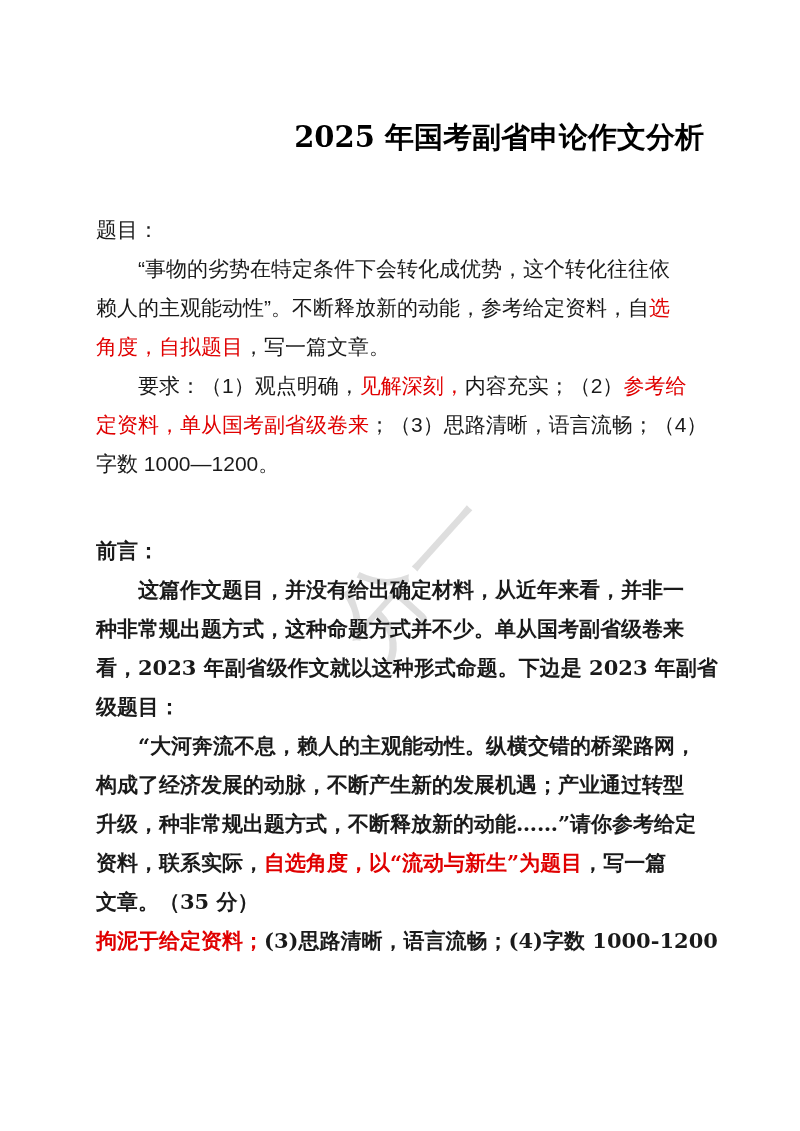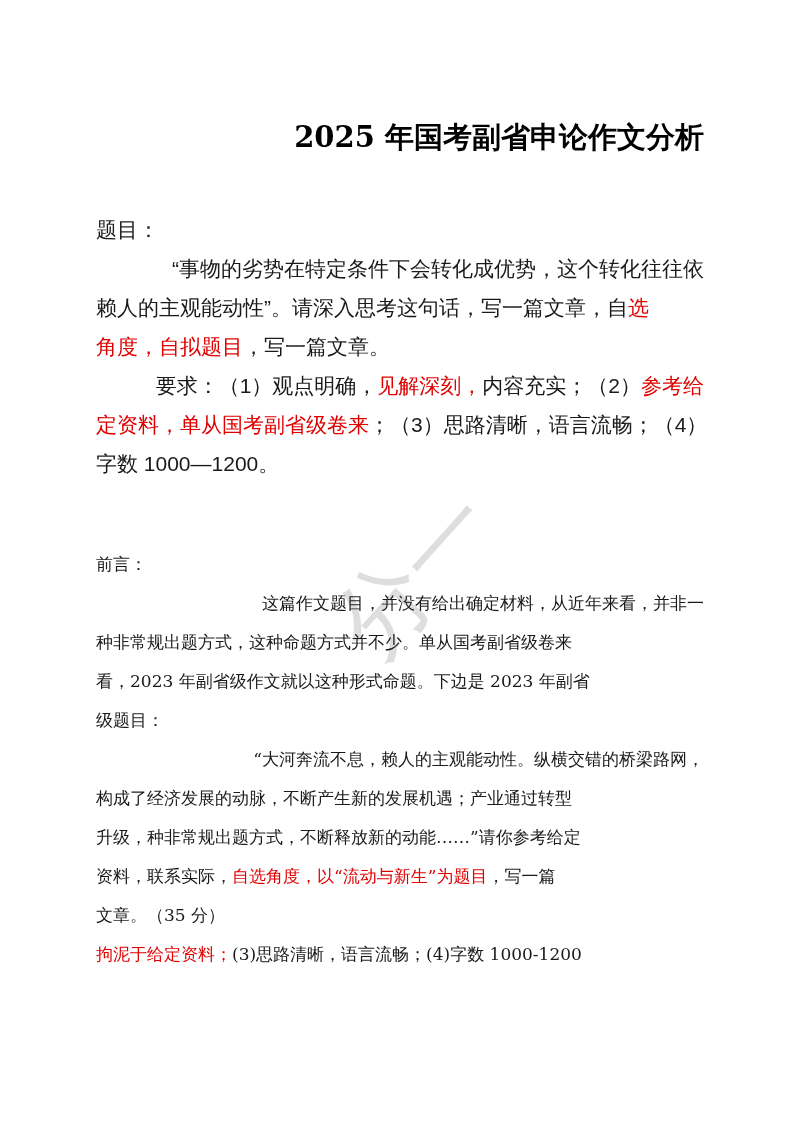--- a/index.html
+++ b/index.html
@@ -33,32 +33,31 @@
     z-index: 2;
   }
   .section-question {
     margin-top: 53px;
     font-family: "Liberation Sans", sans-serif;
     font-size: 21px;
     line-height: 39px;
     font-weight: 500;
   }
   .section-preface {
-    margin-top: 62px;
+    margin-top: 48px;
     font-family: "DejaVu Serif", "Liberation Serif", serif;
-    font-size: 17px;
+    font-size: 21px;
     line-height: 39px;
-    font-weight: 400;
+    font-weight: 700;
   }
   .line {
     white-space: nowrap;
   }
   .line.indent {
     text-indent: 2em;
-    text-align: right;
   }
   .red {
     color: #e00000;
   }
   .watermark {
     position: absolute;
     left: 300px;
     top: 455px;
     width: 230px;
     height: 240px;
@@ -84,21 +83,21 @@
 
   <div class="watermark">
     <div class="watermark-inner">分一</div>
   </div>
 
   <h1 class="doc-title">2025 年国考副省申论作文分析</h1>
 
   <div class="section section-question" id="question-section">
       <div class="line"><span>题目：</span></div>
       <div class="line indent"><span>“事物的劣势在特定条件下会转化成优势，这个转化往往依</span></div>
-      <div class="line"><span>赖人的主观能动性”。请深入思考这句话，写一篇文章，自</span><span class="red">选</span></div>
+      <div class="line"><span>赖人的主观能动性”。不断释放新的动能，参考给定资料，自</span><span class="red">选</span></div>
       <div class="line"><span class="red">角度，自拟题目</span><span>，写一篇文章。</span></div>
       <div class="line indent"><span>要求：（1）观点明确，</span><span class="red">见解深刻，</span><span>内容充实；（2）</span><span class="red">参考给</span></div>
       <div class="line"><span class="red">定资料，单从国考副省级卷来</span><span>；（3）思路清晰，语言流畅；（4）</span></div>
       <div class="line"><span>字数 1000—1200。</span></div>
     </div>
 
   <div class="section section-preface" id="preface-section">
       <div class="line"><span>前言：</span></div>
       <div class="line indent"><span>这篇作文题目，并没有给出确定材料，从近年来看，并非一</span></div>
       <div class="line"><span>种非常规出题方式，这种命题方式并不少。单从国考副省级卷来</span></div>

